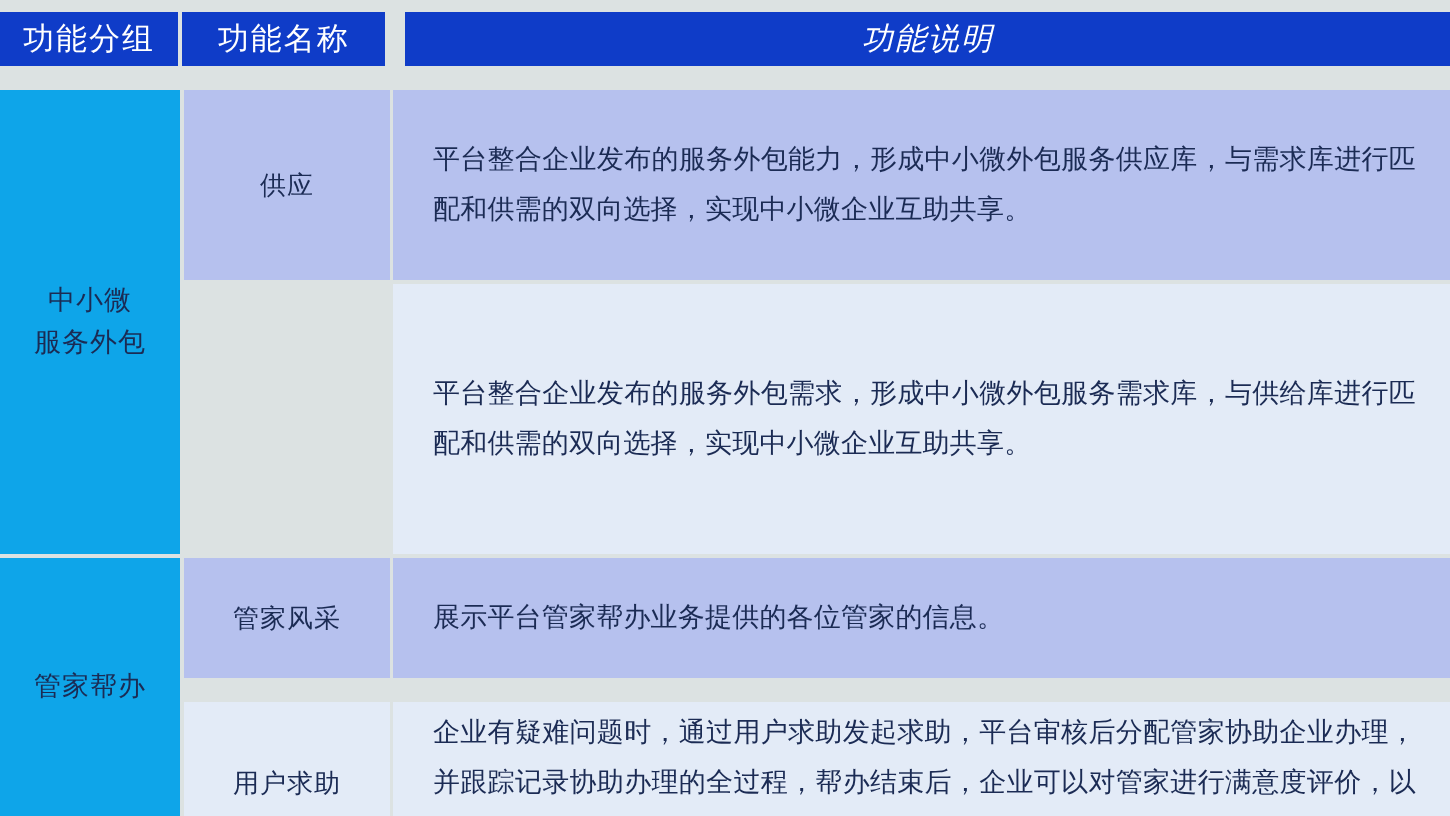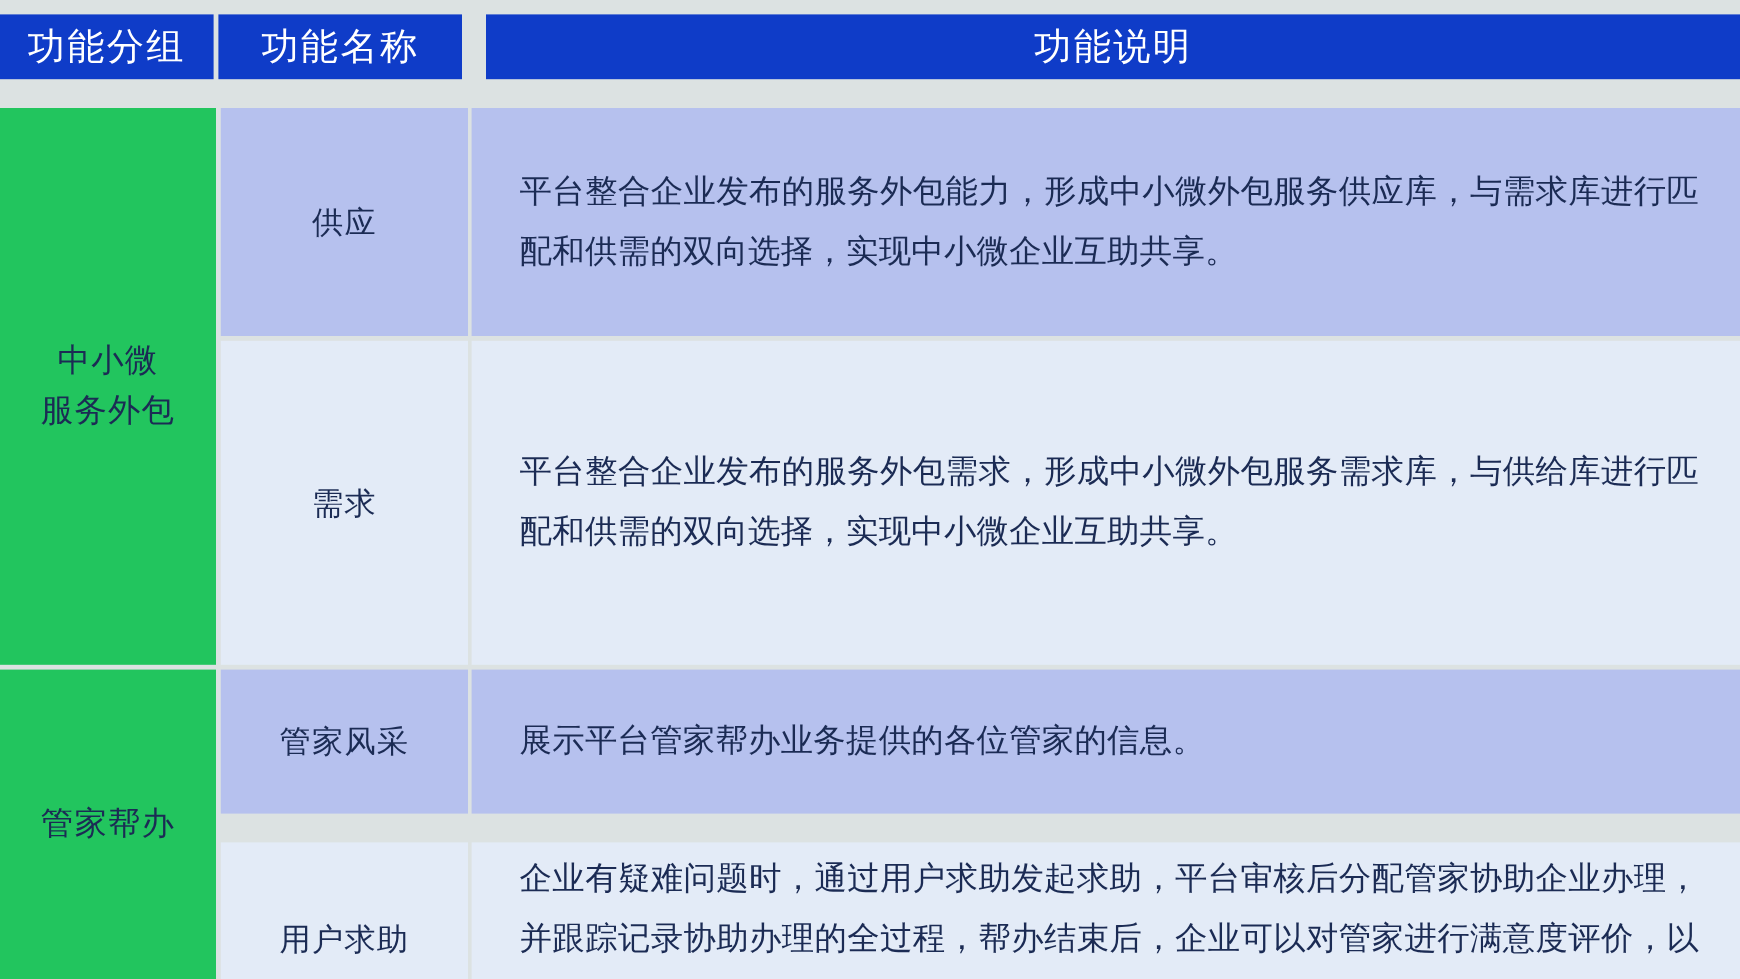--- a/index.html
+++ b/index.html
@@ -38,42 +38,42 @@
     font-size: 31px;
     letter-spacing: 2px;
     display: flex;
     align-items: center;
     justify-content: center;
     height: 54px;
     box-sizing: border-box;
   }
   .th-group   { width: 180px; margin-right: 4px; }
   .th-name    { width: 206px; margin-right: 20px; }
-  .th-desc    { width: 1057px; }
+  .th-desc    { width: 1057px; font-style: italic; }
 
   
   .body-grid {
     position: absolute;
     left: 0;
     top: 90px;
     width: 1450px;
     height: 726px;
   }
 
   .cell {
     position: absolute;
     box-sizing: border-box;
     color: #1b2b54;
   }
 
   
   .cell-group {
     left: 0;
     width: 180px;
-    background: #22c55e;
+    background: #0ea5e9;
     display: flex;
     align-items: center;
     justify-content: center;
     text-align: center;
     font-size: 27px;
     line-height: 1.55;
     letter-spacing: 1px;
   }
 
   
@@ -135,21 +135,20 @@
         <span>中小微</span><br>
         <span>服务外包</span>
       </span>
     </div>
 
     <div class="cell cell-name tint-a r1">供应</div>
     <div class="cell cell-desc tint-a r1">
       <span class="desc-text">平台整合企业发布的服务外包能力，形成中小微外包服务供应库，与需求库进行匹配和供需的双向选择，实现中小微企业互助共享。</span>
     </div>
 
-    <div class="cell cell-name tint-b r2">需求</div>
     <div class="cell cell-desc tint-b r2">
       <span class="desc-text">平台整合企业发布的服务外包需求，形成中小微外包服务需求库，与供给库进行匹配和供需的双向选择，实现中小微企业互助共享。</span>
     </div>
 
     <div class="cell cell-group g2">
       <span>管家帮办</span>
     </div>
 
     <div class="cell cell-desc tint-a r3">
       <span class="desc-text">展示平台管家帮办业务提供的各位管家的信息。</span>

